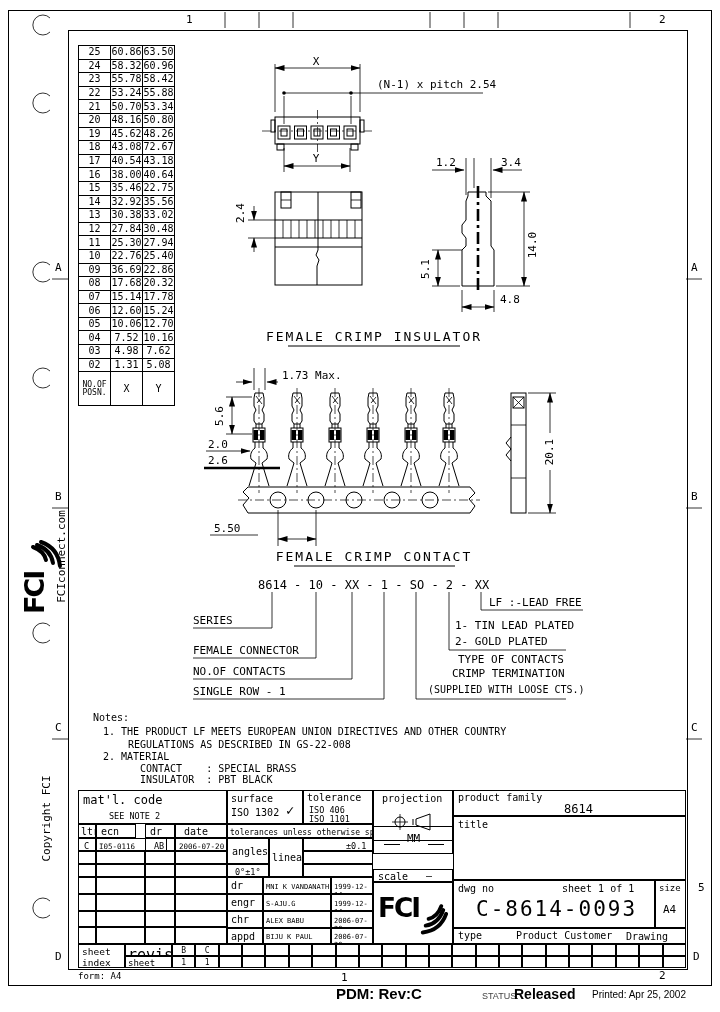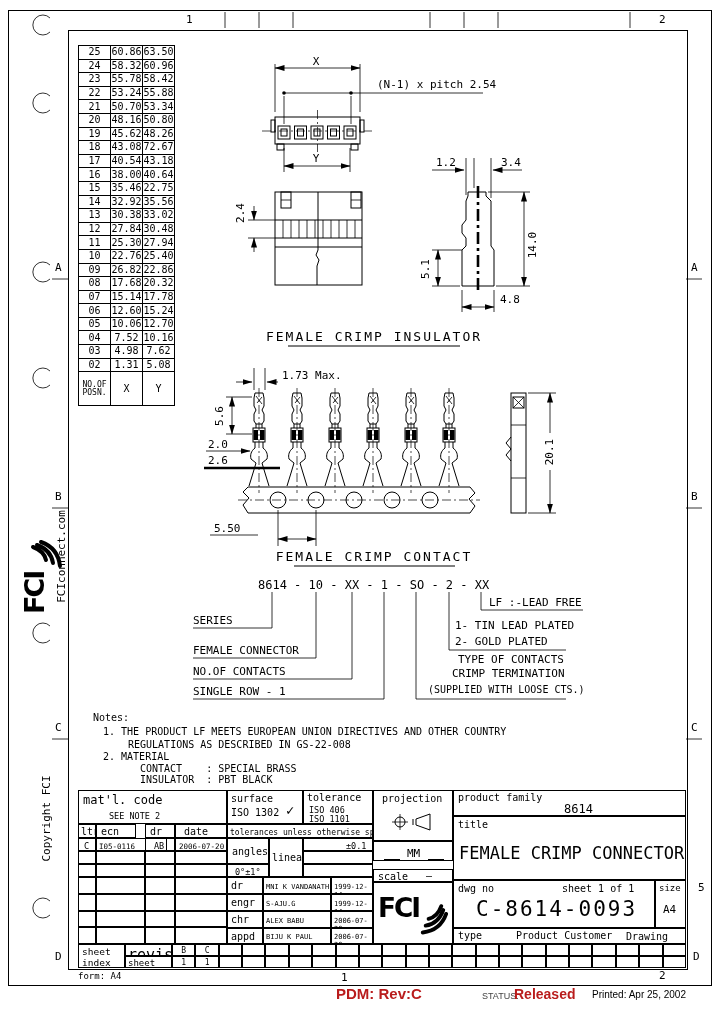--- a/index.html
+++ b/index.html
@@ -31,21 +31,21 @@
   
   .tbw{position:absolute;left:78px;top:790px;width:608px;height:178px}
   .tb{position:absolute;border:1px solid #000;box-sizing:border-box;overflow:hidden}
   .lab{position:absolute;font-size:10px}
   .sm{font-size:8.5px}
   .cell{position:absolute;border:1px solid #000;box-sizing:border-box;font-size:8px;
         text-align:center;line-height:11px;overflow:hidden}
   .fcitext{font-weight:900;font-size:27px;font-family:"DejaVu Sans",sans-serif;letter-spacing:-2px}
   .fciarc{stroke:#000;fill:none;stroke-width:4;stroke-linecap:round}
   
-  .red{color:#b91c1c;font-weight:bold;font-family:"Liberation Sans",sans-serif}
+  .red{color:#000000;font-weight:bold;font-family:"Liberation Sans",sans-serif}
 </style>
 </head>
 <body>
 
 <div class="page">
 
   <div class="border-outer"></div>
   <div class="frame"></div>
 
   <div class="zone" style="left:186px;top:13px">1</div>
@@ -150,21 +150,21 @@
           <td>25.30</td>
           <td>27.94</td>
         </tr>
         <tr>
           <td>10</td>
           <td>22.76</td>
           <td>25.40</td>
         </tr>
         <tr>
           <td>09</td>
-          <td>26.82</td>
+          <td>36.69</td>
           <td>22.86</td>
         </tr>
         <tr>
           <td>08</td>
           <td>17.68</td>
           <td>20.32</td>
         </tr>
         <tr>
           <td>07</td>
           <td>15.14</td>
@@ -426,21 +426,20 @@
       </svg>
     </div>
 
     <div class="tb" style="left:375px;top:0;width:233px;height:26px">
       <div class="lab" style="left:4px;top:1px">product family</div>
       <div class="lab" style="left:110px;top:11px;font-size:12px">8614</div>
     </div>
 
     <div class="tb" style="left:375px;top:26px;width:233px;height:64px">
       <div class="lab" style="left:4px;top:2px">title</div>
-      <div class="lab" style="left:5px;top:26px;font-size:17px;white-space:nowrap">FEMALE CRIMP CONNECTOR</div>
     </div>
 
     <div class="tb" style="left:0;top:34px;width:18px;height:14px">
         <div class="lab" style="left:2px;top:1px">ltr</div>
       </div>
     <div class="tb" style="left:18px;top:34px;width:40px;height:14px">
         <div class="lab" style="left:4px;top:1px">ecn  no</div>
       </div>
     <div class="tb" style="left:67px;top:34px;width:30px;height:14px">
         <div class="lab" style="left:4px;top:1px">dr</div>
@@ -483,21 +482,21 @@
       </div>
     <div class="tb" style="left:191px;top:48px;width:34px;height:39px">
         <div class="lab" style="left:2px;top:13px">linear</div>
       </div>
     <div class="tb" style="left:225px;top:48px;width:70px;height:13px">
         <div class="lab sm" style="left:42px;top:2px">±0.1</div>
       </div>
     <div class="tb" style="left:225px;top:61px;width:70px;height:13px"></div>
     <div class="tb" style="left:225px;top:74px;width:70px;height:13px"></div>
 
-    <div class="tb" style="left:295px;top:51px;width:80px;height:20px">
+    <div class="tb" style="left:295px;top:36px;width:80px;height:28px">
       <div class="abs" style="left:10px;top:17px;width:16px;border-top:1px solid #000"></div>
       <div class="lab" style="left:33px;top:5px;font-size:11px">MM</div>
       <div class="abs" style="left:54px;top:17px;width:16px;border-top:1px solid #000"></div>
     </div>
     <div class="tb" style="left:295px;top:79px;width:80px;height:13px">
       <div class="lab" style="left:4px;top:1px">scale</div>
       <div class="lab" style="left:52px;top:0px">—</div>
     </div>
     <div class="tb" style="left:295px;top:92px;width:80px;height:62px">
       <svg width="78" height="58" viewBox="0 0 80 54">

